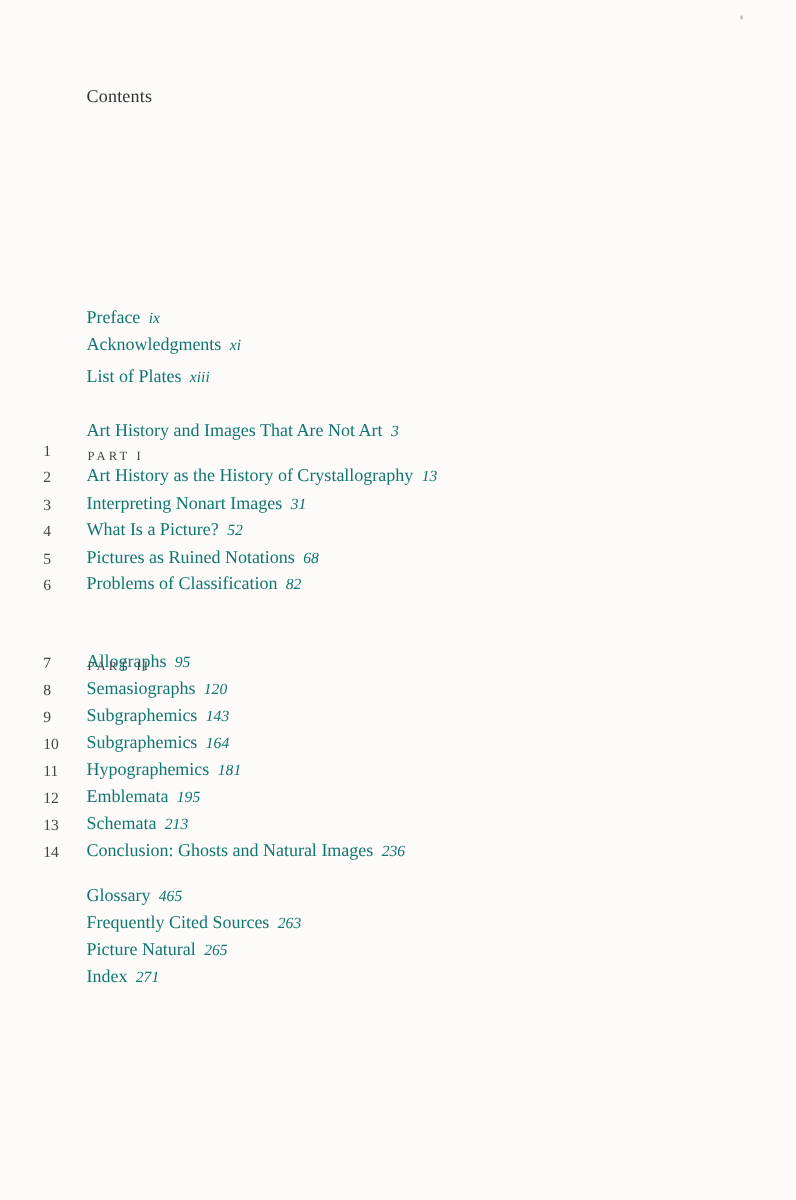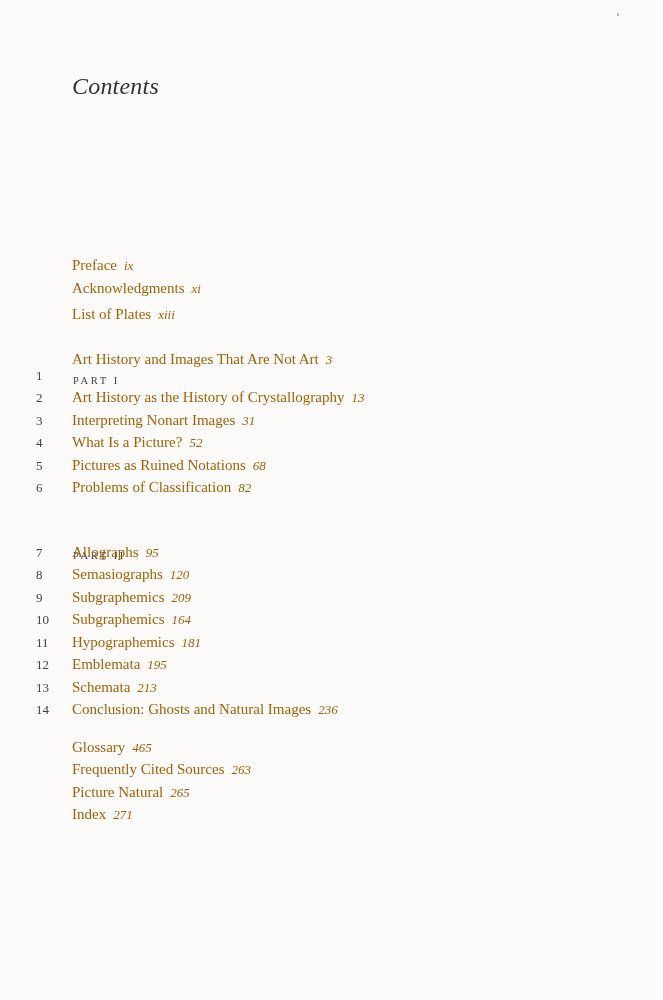--- a/index.html
+++ b/index.html
@@ -12,32 +12,31 @@
       background: #fdfbfa;
       position: relative;
       overflow: hidden;
       font-family: "Liberation Serif", "DejaVu Serif", serif;
       color: #3a3a3a;
     }
     .page-title {
       position: absolute;
       left: 72px;
       top: 73px;
-      font-size: 24px;
+      font-size: 15px;
       color: #333;
       letter-spacing: 0.2px;
-      font-style: italic;
     }
     .entry {
       position: absolute;
       left: 72px;
       font-size: 15px;
       line-height: 18px;
       white-space: nowrap;
-      color: #a16207;
+      color: #0f766e;
     }
     .num {
       position: absolute;
       left: 36px;
       font-size: 13px;
       line-height: 18px;
       color: #444;
       width: 20px;
       text-align: left;
     }
@@ -119,21 +118,21 @@
   <span>Allographs</span><span class="pg">95</span>
 </div>
 
 <div class="num" style="top:566px">8</div>
 <div class="entry" style="top:565px">
   <span>Semasiographs</span><span class="pg">120</span>
 </div>
 
 <div class="num" style="top:589px">9</div>
 <div class="entry" style="top:588px">
-  <span>Subgraphemics</span><span class="pg">209</span>
+  <span>Subgraphemics</span><span class="pg">143</span>
 </div>
 
 <div class="num" style="top:611px">10</div>
 <div class="entry" style="top:610px">
   <span>Subgraphemics</span><span class="pg">164</span>
 </div>
 
 <div class="num" style="top:634px">11</div>
 <div class="entry" style="top:633px">
   <span>Hypographemics</span><span class="pg">181</span>

